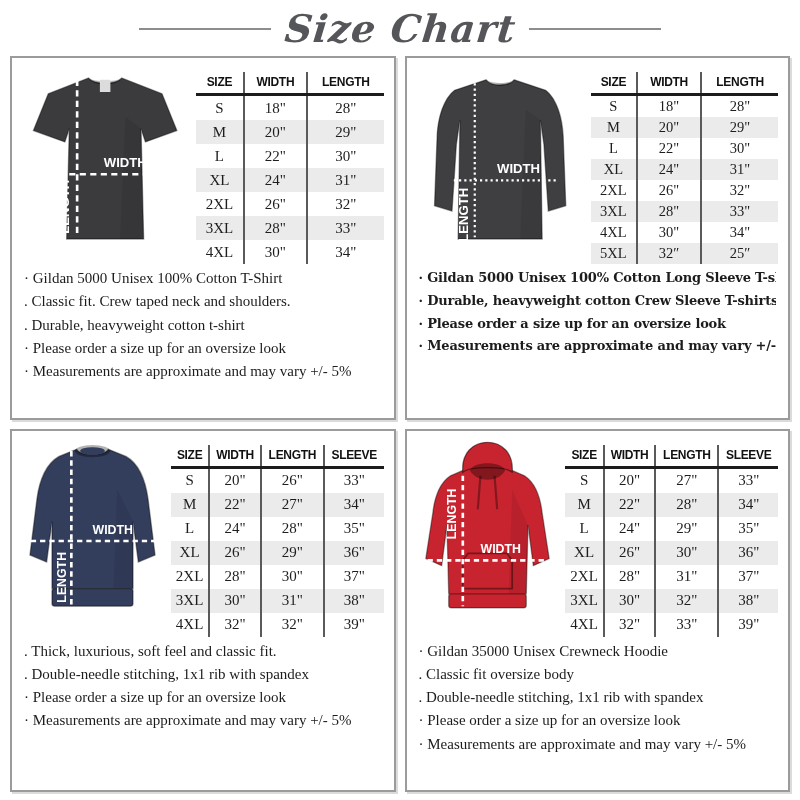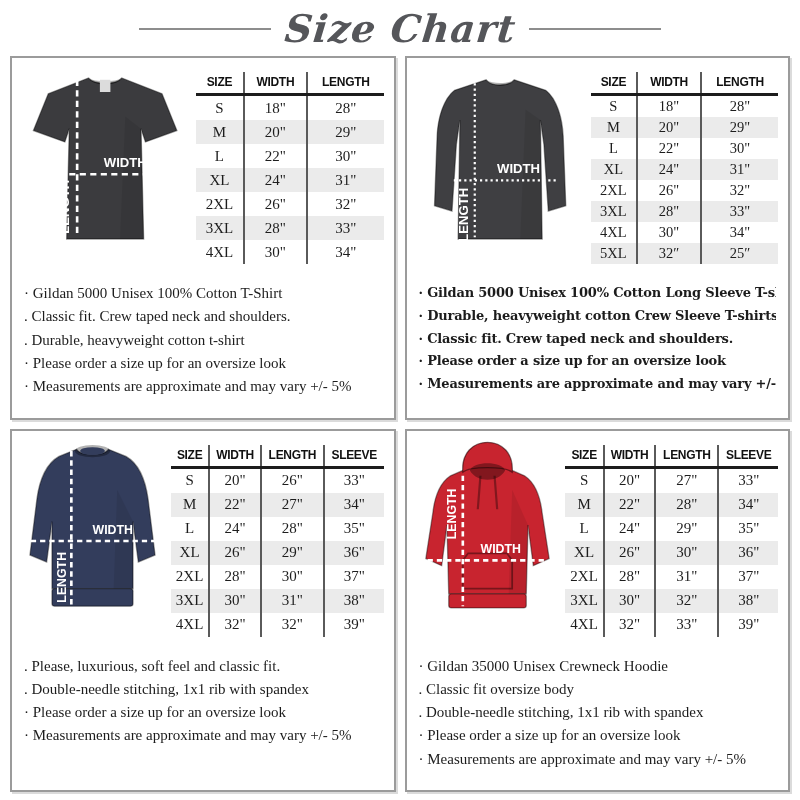--- a/index.html
+++ b/index.html
@@ -21,21 +21,21 @@
   
   .size-table{flex:1 1 auto;border-collapse:collapse;width:100%;margin-top:8px;}
   .size-table th{font-family:"Liberation Sans",sans-serif;font-weight:700;font-size:12px;
                  letter-spacing:-.3px;color:#111;border-bottom:3px solid #1c1c1c;padding:3px 2px 4px;}
   .size-table td{font-family:"Liberation Serif",serif;font-size:15px;color:#1d1d1d;text-align:center;
                  height:22px;padding:1px 2px;}
   .size-table th + th, .size-table td + td{border-left:2px solid #5a5a5a;}
   .size-table tbody tr:nth-child(even){background:#ebebeb;}
   .rows8 td{height:19px;font-size:14.5px;}
   
-  .q-bullets{list-style:none;margin:18px 0 0;padding:0 2px;}
+  .q-bullets{list-style:none;margin:3px 0 0;padding:0 2px;}
   .q-bullets li{font-family:"Liberation Serif",serif;font-size:15px;line-height:1.55;color:#1c1c1c;
                 white-space:nowrap;overflow:hidden;}
   .didone li{font-family:"DejaVu Serif",serif;font-size:13px;letter-spacing:-.2px;font-weight:700;
              line-height:1.75;}
   
   .meas{font-family:"Liberation Sans",sans-serif;font-weight:700;fill:#fff;}
 </style>
 </head>
 <body>
 
@@ -180,21 +180,20 @@
                 <td>5XL</td>
                 <td>32″</td>
                 <td>25″</td>
               </tr>
             </tbody>
           </table>
       </div>
       <ul class="q-bullets didone">
           <li>· Gildan 5000 Unisex 100% Cotton Long Sleeve T-shirts</li>
           <li>· Durable, heavyweight cotton Crew Sleeve T-shirts</li>
-          <li>· Classic fit. Crew taped neck and shoulders.</li>
           <li>· Please order a size up for an oversize look</li>
           <li>· Measurements are approximate and may vary +/- 5%</li>
         </ul>
     </div>
 
     <div class="quadrant bottom">
       <div class="quad-top">
         <div class="garment">
           <svg viewBox="0 0 160 205" color="#333d5c">
             <path fill="currentColor" stroke="rgba(0,0,0,.4)" stroke-width="1.5" d="M62 14 C66 22 94 22 98 14 L118 22 C132 30 140 48 143 70 L151 134 L132 142 L126 96 L126 172 L34 172 L34 96 L28 142 L9 134 L17 70 C20 48 28 30 42 22 Z"></path>
@@ -257,21 +256,21 @@
               <tr>
                 <td>4XL</td>
                 <td>32"</td>
                 <td>32"</td>
                 <td>39"</td>
               </tr>
             </tbody>
           </table>
       </div>
       <ul class="q-bullets">
-          <li>. Please, luxurious, soft feel and classic fit.</li>
+          <li>. Thick, luxurious, soft feel and classic fit.</li>
           <li>. Double-needle stitching, 1x1 rib with spandex</li>
           <li>· Please order a size up for an oversize look</li>
           <li>· Measurements are approximate and may vary +/- 5%</li>
         </ul>
     </div>
 
     <div class="quadrant bottom">
       <div class="quad-top">
         <div class="garment">
           <svg viewBox="0 0 160 205" color="#c8242f">

